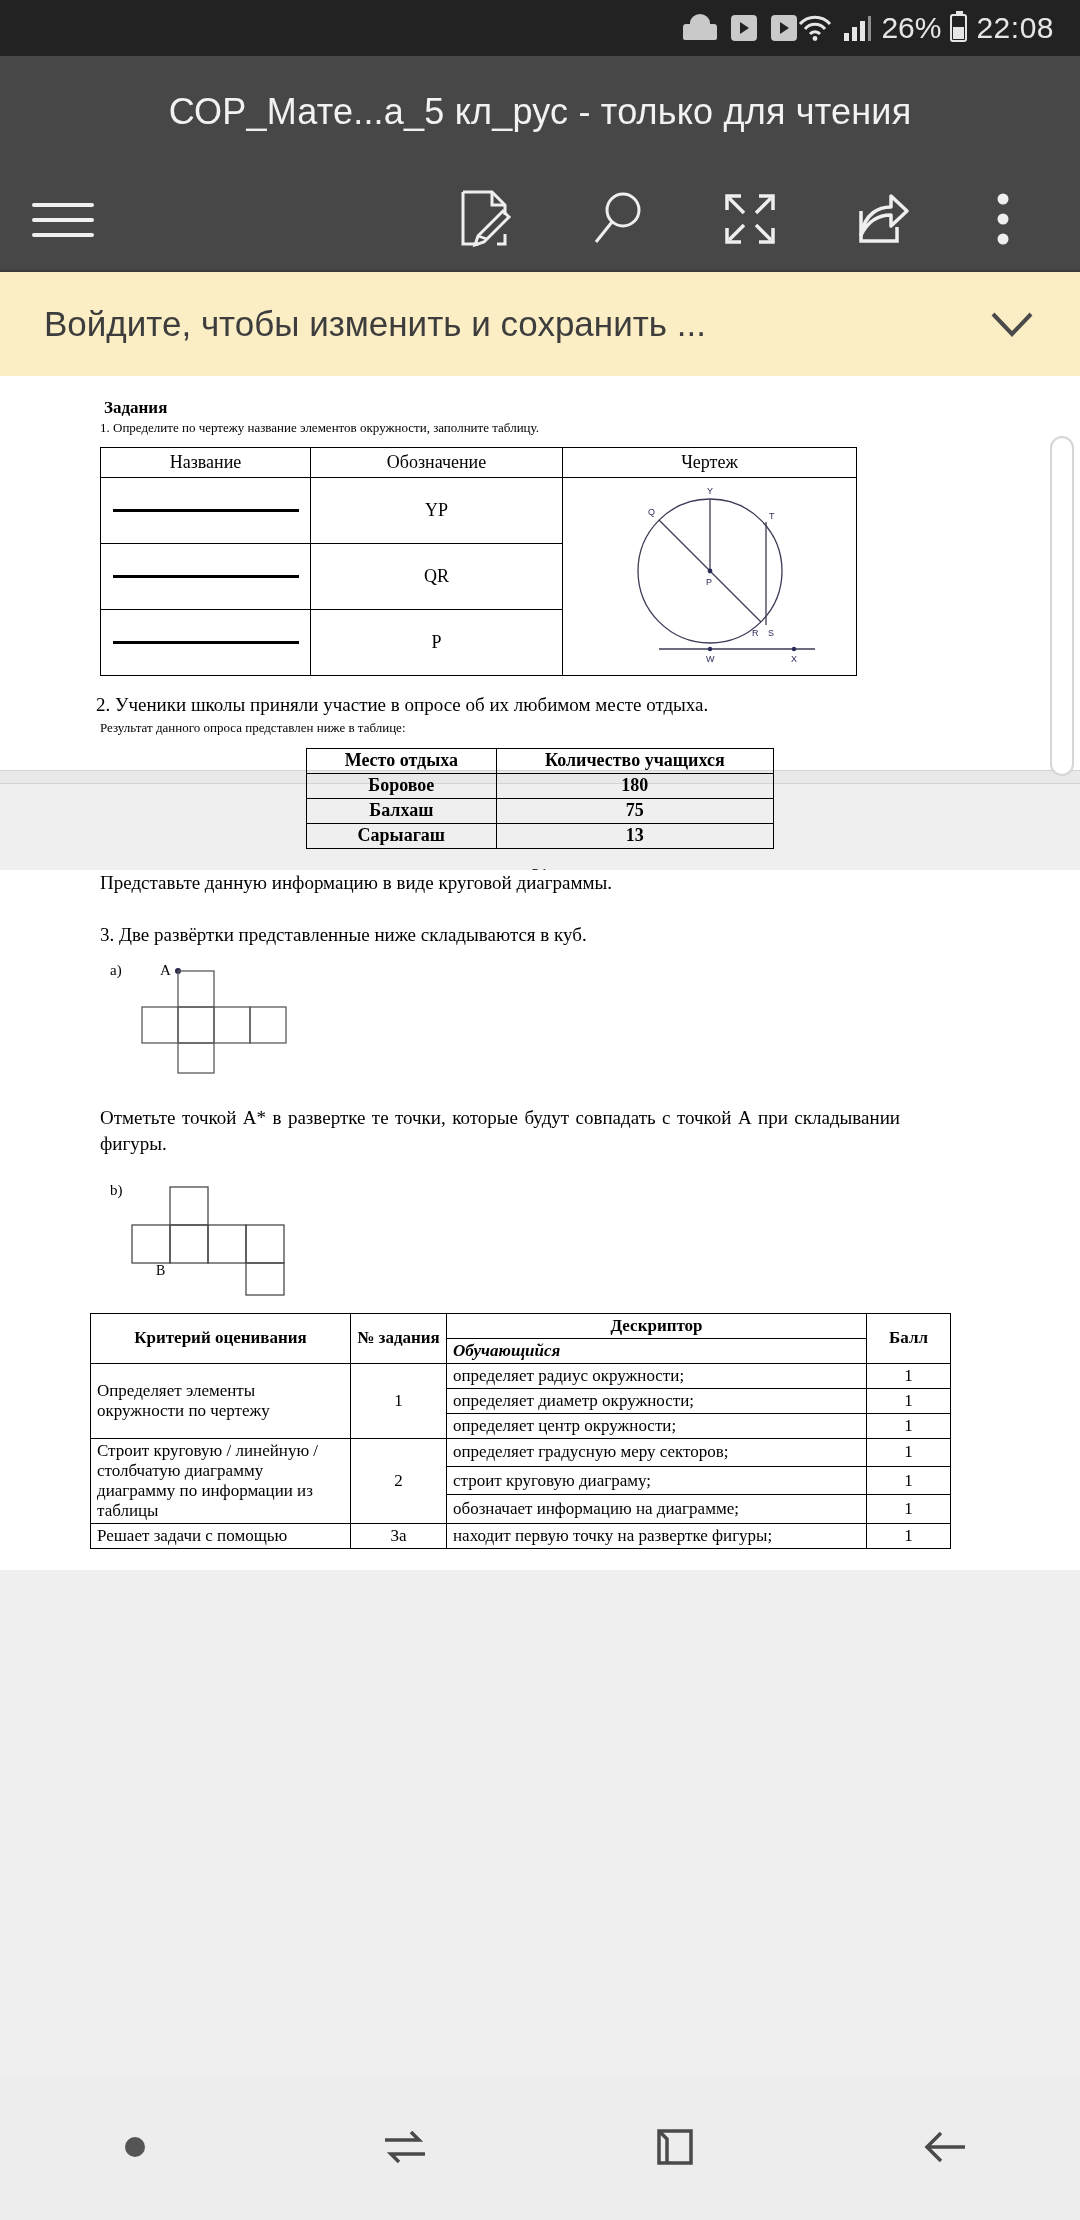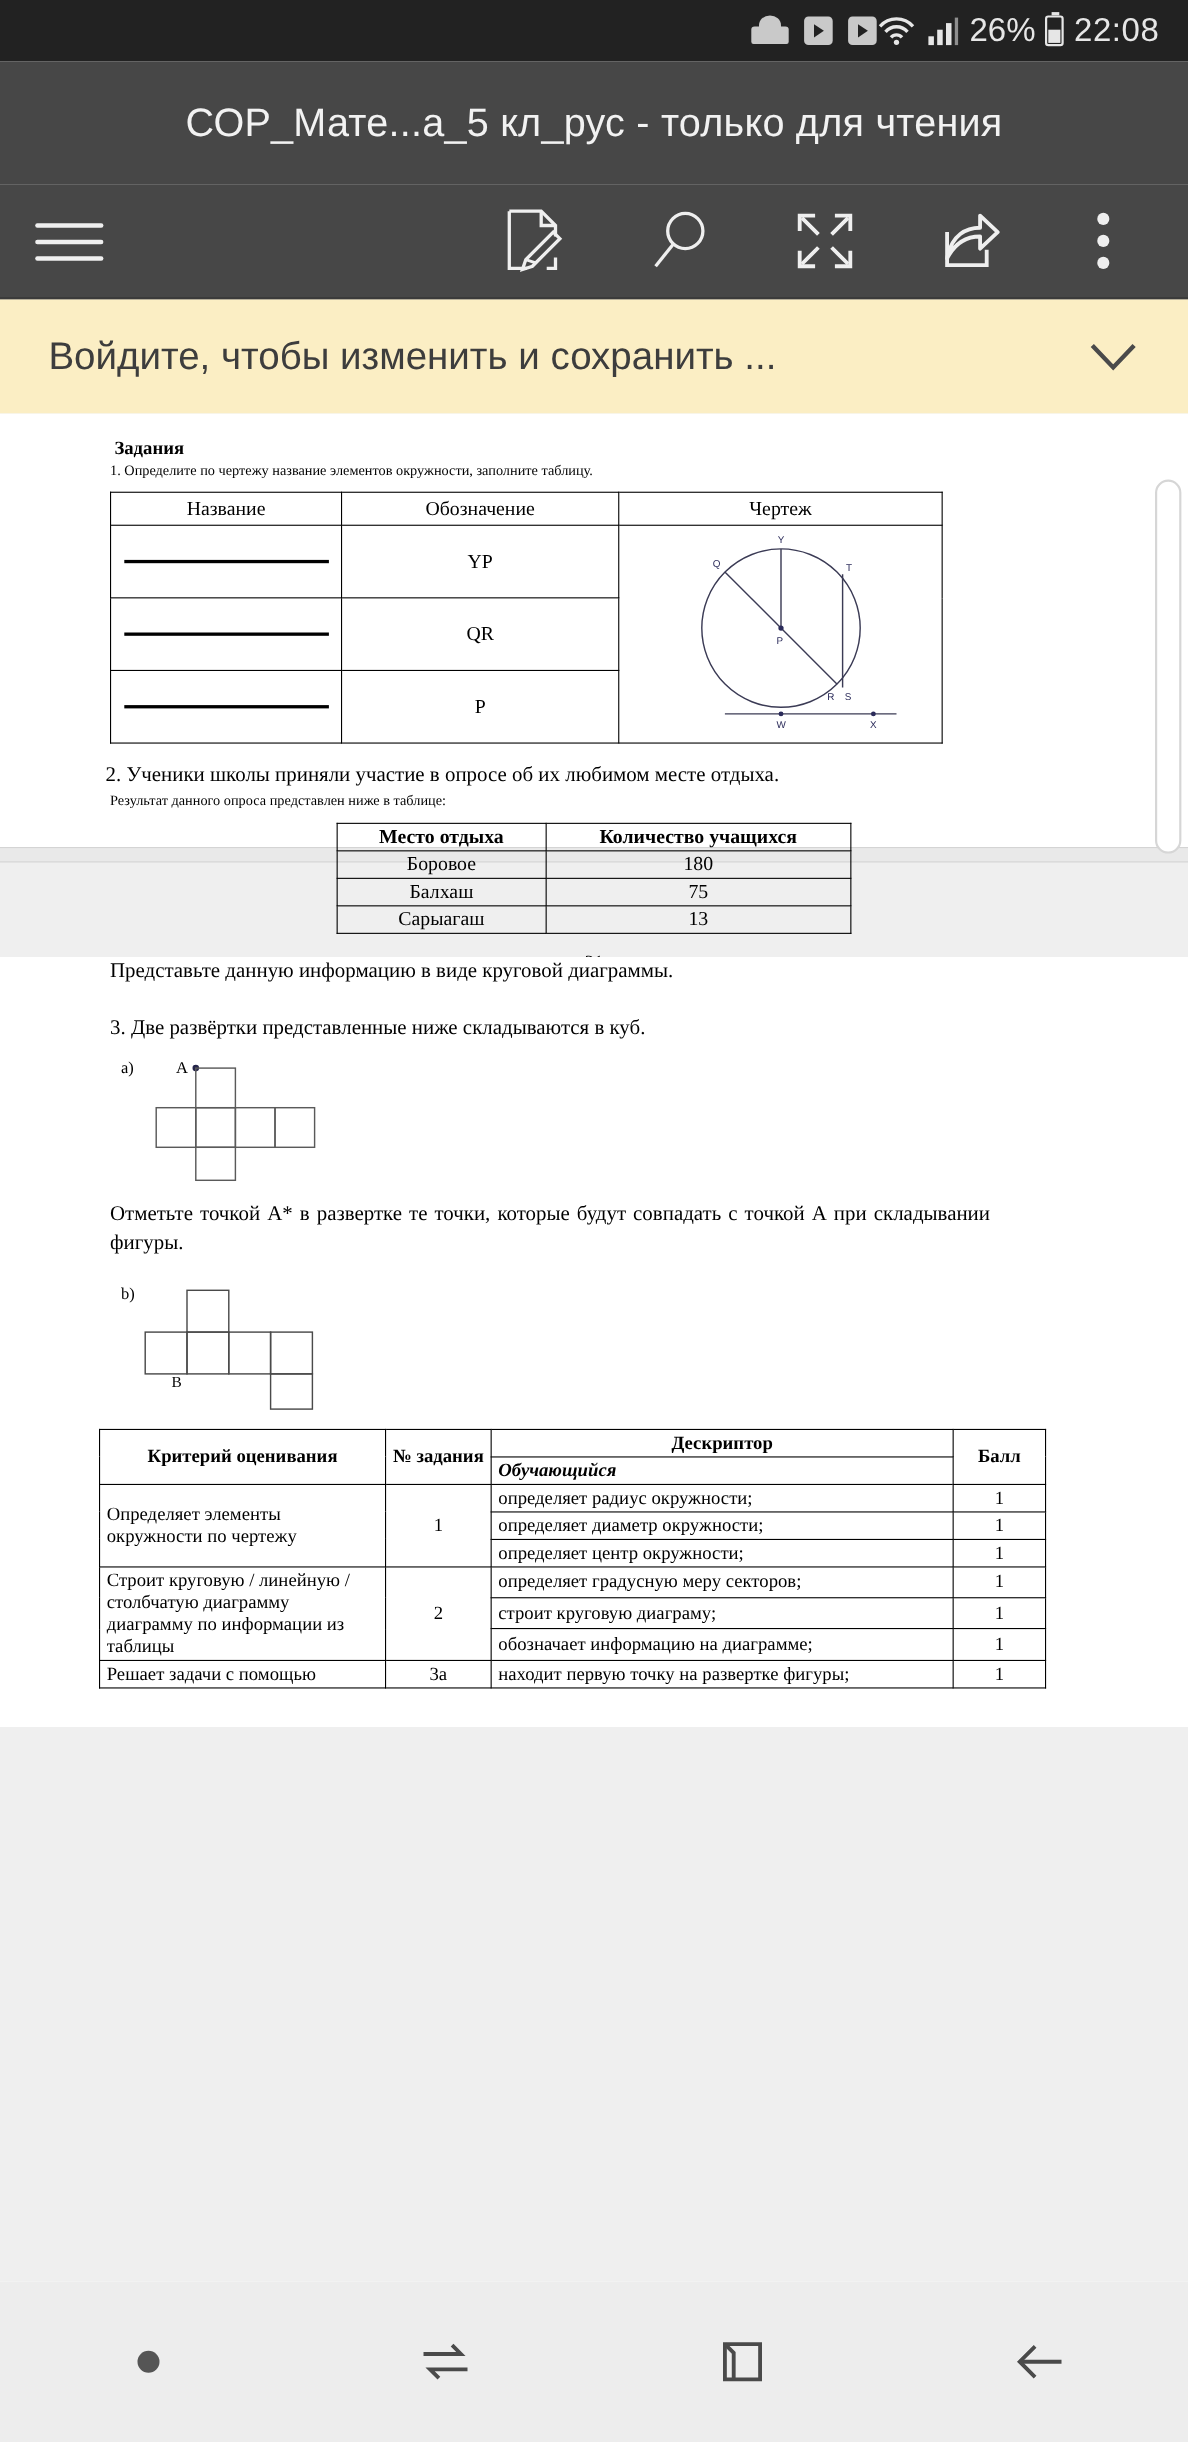--- a/index.html
+++ b/index.html
@@ -98,21 +98,21 @@
   .blankline { display:block; width: 186px; height: 3px; background:#000; margin: 0 auto; }
 
   
   .circlecell { padding: 0; }
   .figwrap { position: relative; width: 100%; height: 195px; }
 
   
   table.t2 { margin: 0 auto; margin-top: 12px; border-collapse: collapse; width: 468px; }
   table.t2 th, table.t2 td { border: 1px solid #000; text-align:center; font-size: 18px; height: 25px; }
   table.t2 th { font-weight: bold; }
-  table.t2 td { font-weight: normal; }
+  table.t2 td { font-weight: bold; }
   .pagenum { text-align:center; font-size: 17px; margin-top: 16px; }
 
   
   .p2 .t-line2 { margin-left: 100px; }
   .netwrap { position:relative; margin-left: 108px; margin-top: 10px; }
 
   
   table.t3 { margin-left: 90px; margin-top: 14px; border-collapse: collapse; width: 860px; table-layout: fixed; }
   table.t3 td, table.t3 th { border: 1px solid #000; font-size: 17px; padding: 2px 6px; vertical-align: middle; }
   table.t3 th { font-weight: bold; text-align:center; }
@@ -338,21 +338,21 @@
             <rect x="70" y="14" width="36" height="36"></rect>
             <rect x="34" y="50" width="36" height="36"></rect>
             <rect x="70" y="50" width="36" height="36"></rect>
             <rect x="106" y="50" width="36" height="36"></rect>
             <rect x="142" y="50" width="36" height="36"></rect>
             <rect x="70" y="86" width="36" height="30"></rect>
           </g>
         </svg>
       </div>
 
-      <div class="t-line2 just" style="margin-top:16px; width:800px;">Отметьте точкой А* в развертке те точки, которые будут совпадать с точкой А при складывании фигуры.</div>
+      <div class="t-line2 just" style="margin-top:30px; width:800px;">Отметьте точкой А* в развертке те точки, которые будут совпадать с точкой А при складывании фигуры.</div>
 
       <div class="netwrap" style="height:120px; margin-top:22px">
         <svg width="360" height="120" viewBox="0 0 360 120">
           <text x="2" y="16" font-family="Liberation Serif, serif" font-size="15">b)</text>
           <g fill="none" stroke="#4a4a4a" stroke-width="1.3">
             <rect x="62" y="8" width="38" height="38"></rect>
             <rect x="24" y="46" width="38" height="38"></rect>
             <rect x="62" y="46" width="38" height="38"></rect>
             <rect x="100" y="46" width="38" height="38"></rect>
             <rect x="138" y="46" width="38" height="38"></rect>

